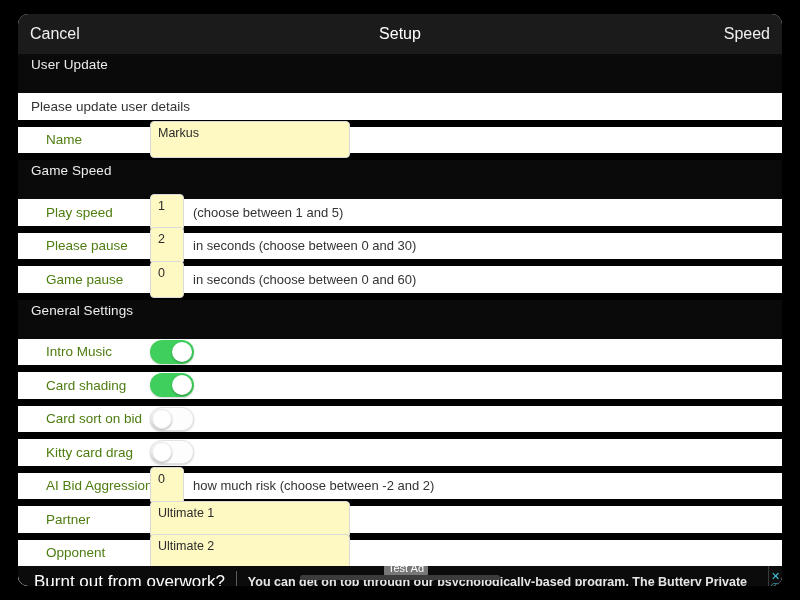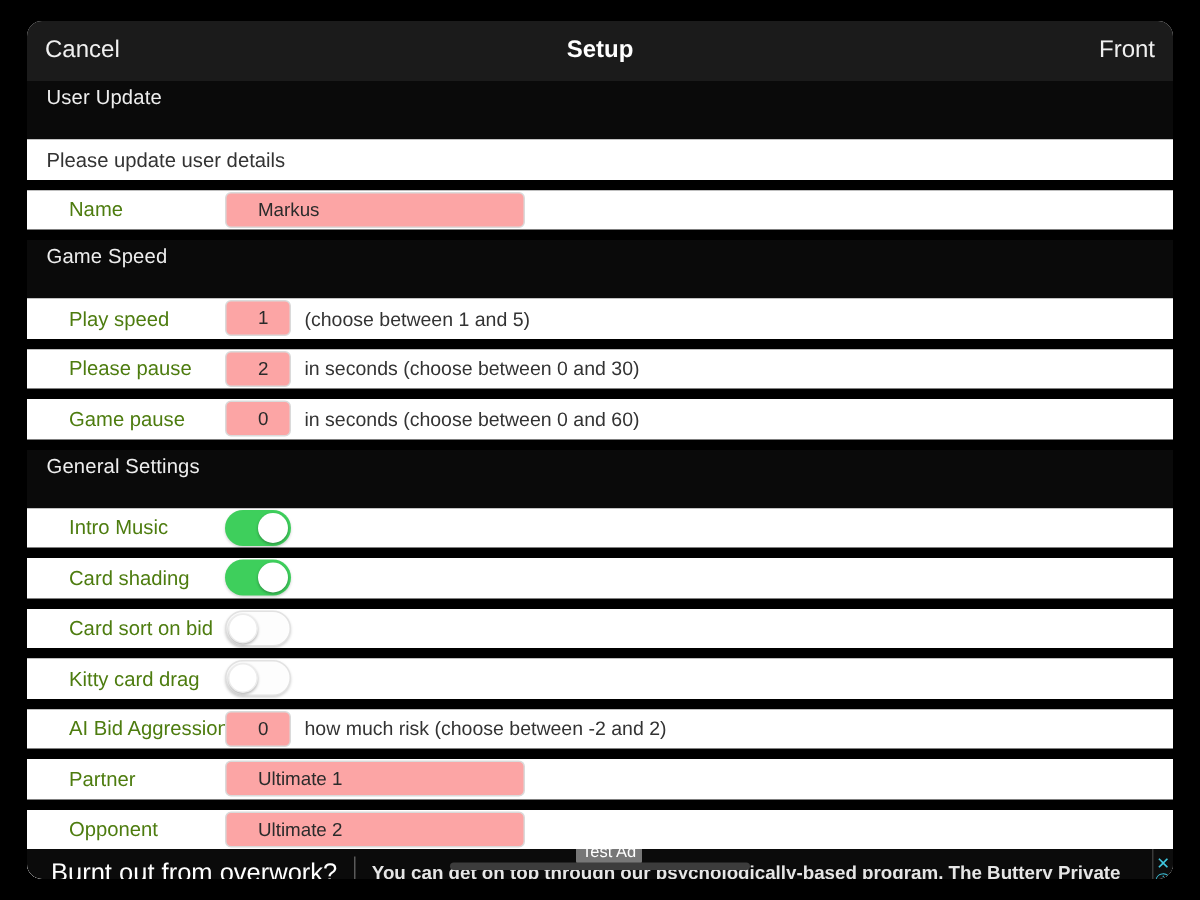--- a/index.html
+++ b/index.html
@@ -41,21 +41,20 @@
     white-space: nowrap;
   }
   #nav-cancel { left: 12px; }
   #nav-done { right: 12px; }
   #nav-title {
     position: absolute; left: 0; right: 0; top: 0;
     height: 40px; line-height: 40px;
     text-align: center;
     font-size: 16px;
     color: #ffffff;
-    font-weight: bold;
   }
 
   
   #form-scroll {
     position: relative;
     height: 532px;
     background: #ffffff;
     overflow: hidden;
   }
 
@@ -94,27 +93,27 @@
     margin-left: 9px;
   }
   .row-static {
     font-size: 13.5px;
     color: #333333;
     white-space: nowrap;
   }
 
   
   .text-input {
-    height: 24px;
+    height: 37px;
     border: 1px solid #dadada;
     border-radius: 4px;
-    background: #fca5a5;
+    background: #fef9c3;
     font-size: 12.5px;
     color: #2b2b2b;
-    padding: 0 21px;
+    padding: 0 7px;
     line-height: 22px;
     white-space: nowrap;
     overflow: hidden;
     flex: 0 0 auto;
   }
   .text-input.wide { width: 200px; }
   .text-input.num  { width: 34px; text-align: left; }
 
   
   .toggle {
@@ -207,21 +206,21 @@
 </style>
 </head>
 <body>
 
 <div id="device-frame">
   <div id="screen">
 
     <div id="nav-bar">
       <div class="nav-btn" id="nav-cancel">Cancel</div>
       <div id="nav-title">Setup</div>
-      <div class="nav-btn" id="nav-done">Front</div>
+      <div class="nav-btn" id="nav-done">Speed</div>
     </div>
 
     <div id="form-scroll">
       <div id="sections-host">
           <div class="section-header">User Update</div>
           <div class="row">
             <div class="row-static">Please update user details</div>
           </div>
           <div class="row">
             <div class="row-label">Name</div>

